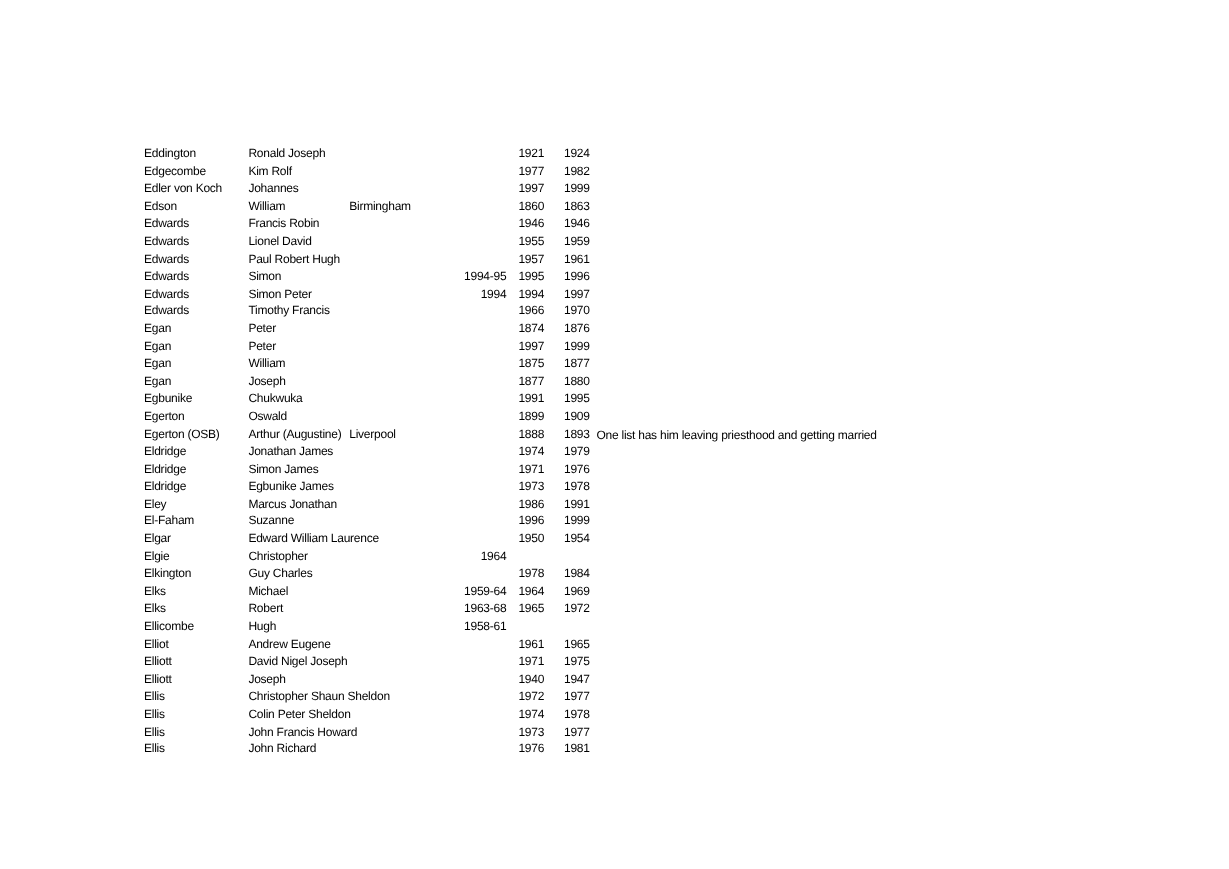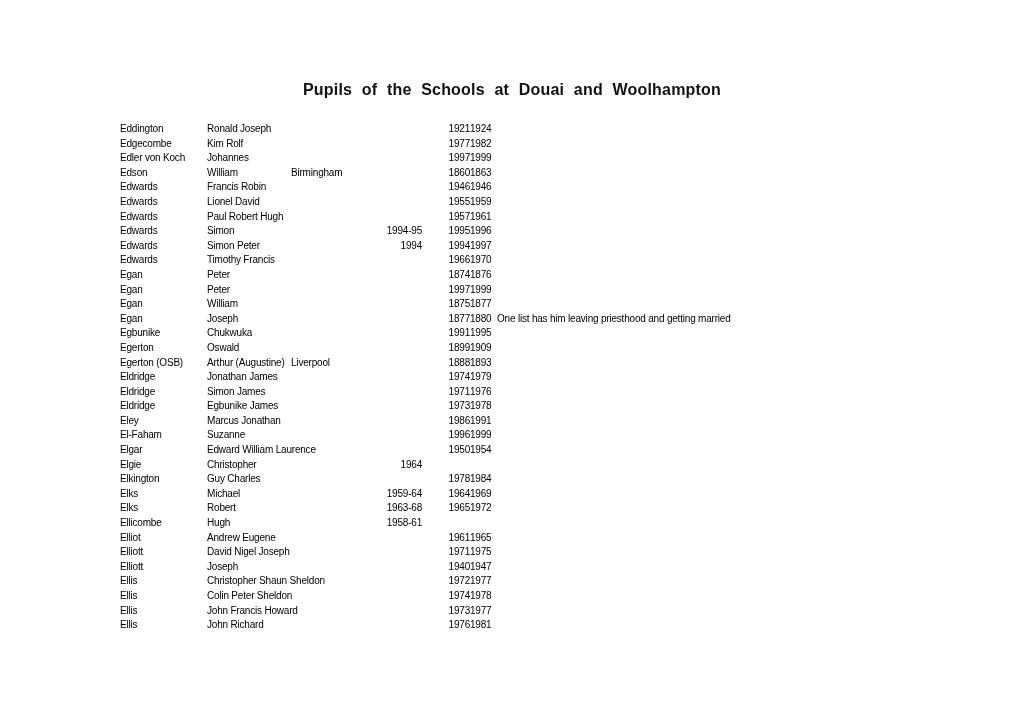--- a/index.html
+++ b/index.html
@@ -34,28 +34,27 @@
     display: grid;
     grid-template-columns: 87px 84px 69px 62px 48px 27px 430px;
     height: 14.6px;
     font-size: 10px;
     line-height: 14.6px;
     letter-spacing: -0.2px;
     white-space: nowrap;
   }
   .cell { overflow: visible; }
   .cell.range { text-align: right; }
-  .cell.start { padding-left: 10px; box-sizing: border-box; text-align: right; }
-  .cell.note  { color: #000000; }
+  .cell.start { padding-left: 10px; box-sizing: border-box; }
+  .cell.note  { color: #000000; margin-top: 45px; }
 </style>
 </head>
 <body>
 
 <div class="page">
-  <div class="title">Pupils of the Schools at Douai and Woolhampton</div>
 
   <div class="table">
   <div class="row">
     <span class="cell surname">Eddington</span>
     <span class="cell forenames">Ronald Joseph</span>
     <span class="cell place"></span>
     <span class="cell range"></span>
     <span class="cell start">1921</span>
     <span class="cell end">1924</span>
     <span class="cell note"></span>

